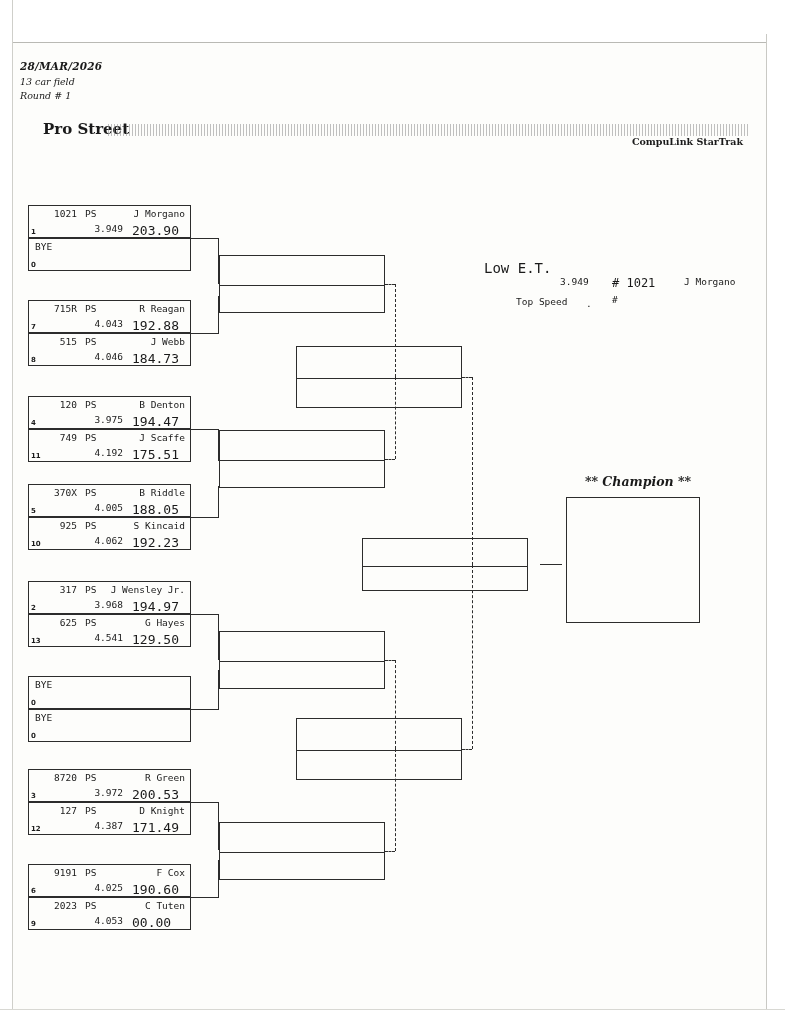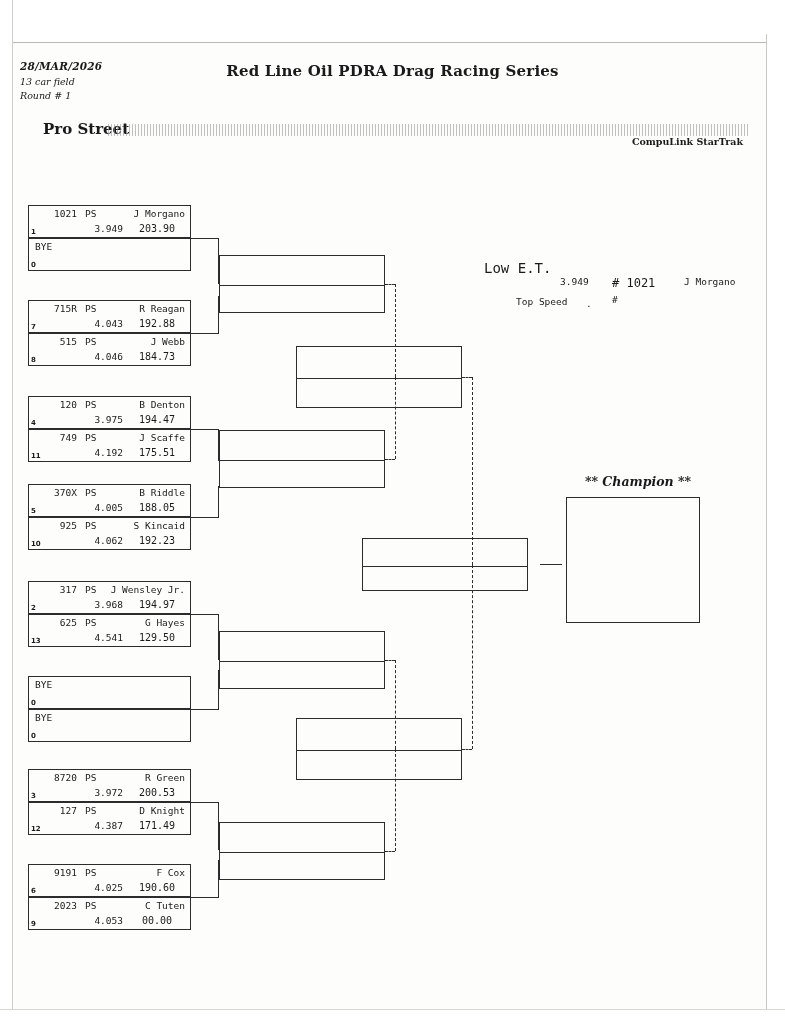--- a/index.html
+++ b/index.html
@@ -144,22 +144,22 @@
     position: absolute;
     left: 48px; top: 17px;
     width: 46px;
     text-align: right;
     font-size: 9.5px;
   }
   .entry .mph {
     position: absolute;
     right: 8px; top: 17px;
     width: 50px;
-    text-align: center;
-    font-size: 10px;
+    text-align: left;
+    font-size: 13px;
   }
   .entry.bye .car {
     left: 6px;
     width: auto;
     text-align: center;
   }
 
   
   .slot {
     position: absolute;
@@ -225,21 +225,20 @@
 <div id="page">
 
   <div class="page-edge-top"></div>
   <div class="page-edge-left"></div>
   <div class="page-edge-right"></div>
   <div class="page-edge-bottom"></div>
 
   <div class="hdr-date">28/MAR/2026</div>
   <div class="hdr-field">13 car field</div>
   <div class="hdr-round">Round # 1</div>
-  <div class="title">Red Line Oil PDRA Drag Racing Series</div>
   <div class="class-name">Pro Street</div>
   <div class="class-rule"></div>
   <div class="compulink">CompuLink StarTrak</div>
 
   <div class="stat-lowet-label">Low  E.T.</div>
   <div class="stat-lowet-et">3.949</div>
   <div class="stat-lowet-hash"># 1021</div>
   <div class="stat-lowet-name">J Morgano</div>
   <div class="stat-top-label">Top Speed</div>
   <div class="stat-top-val">.</div>

